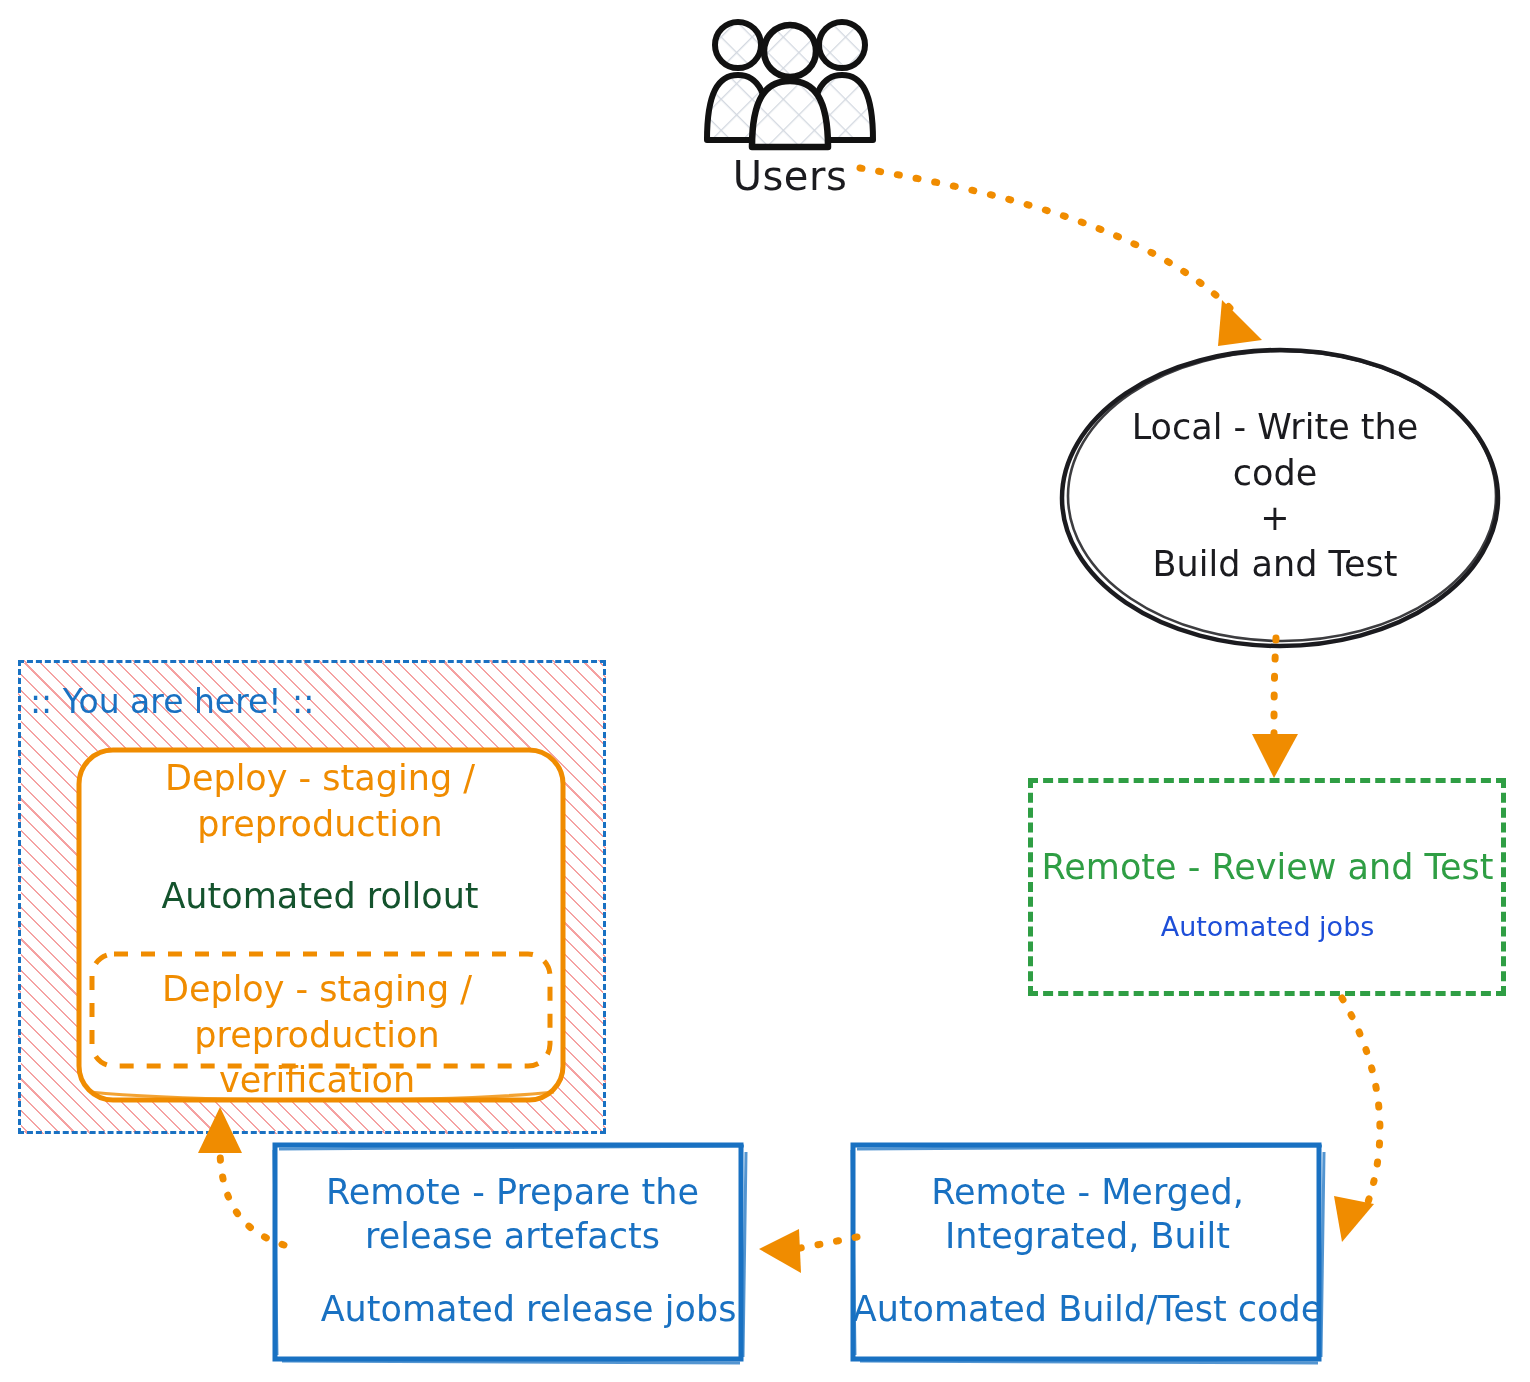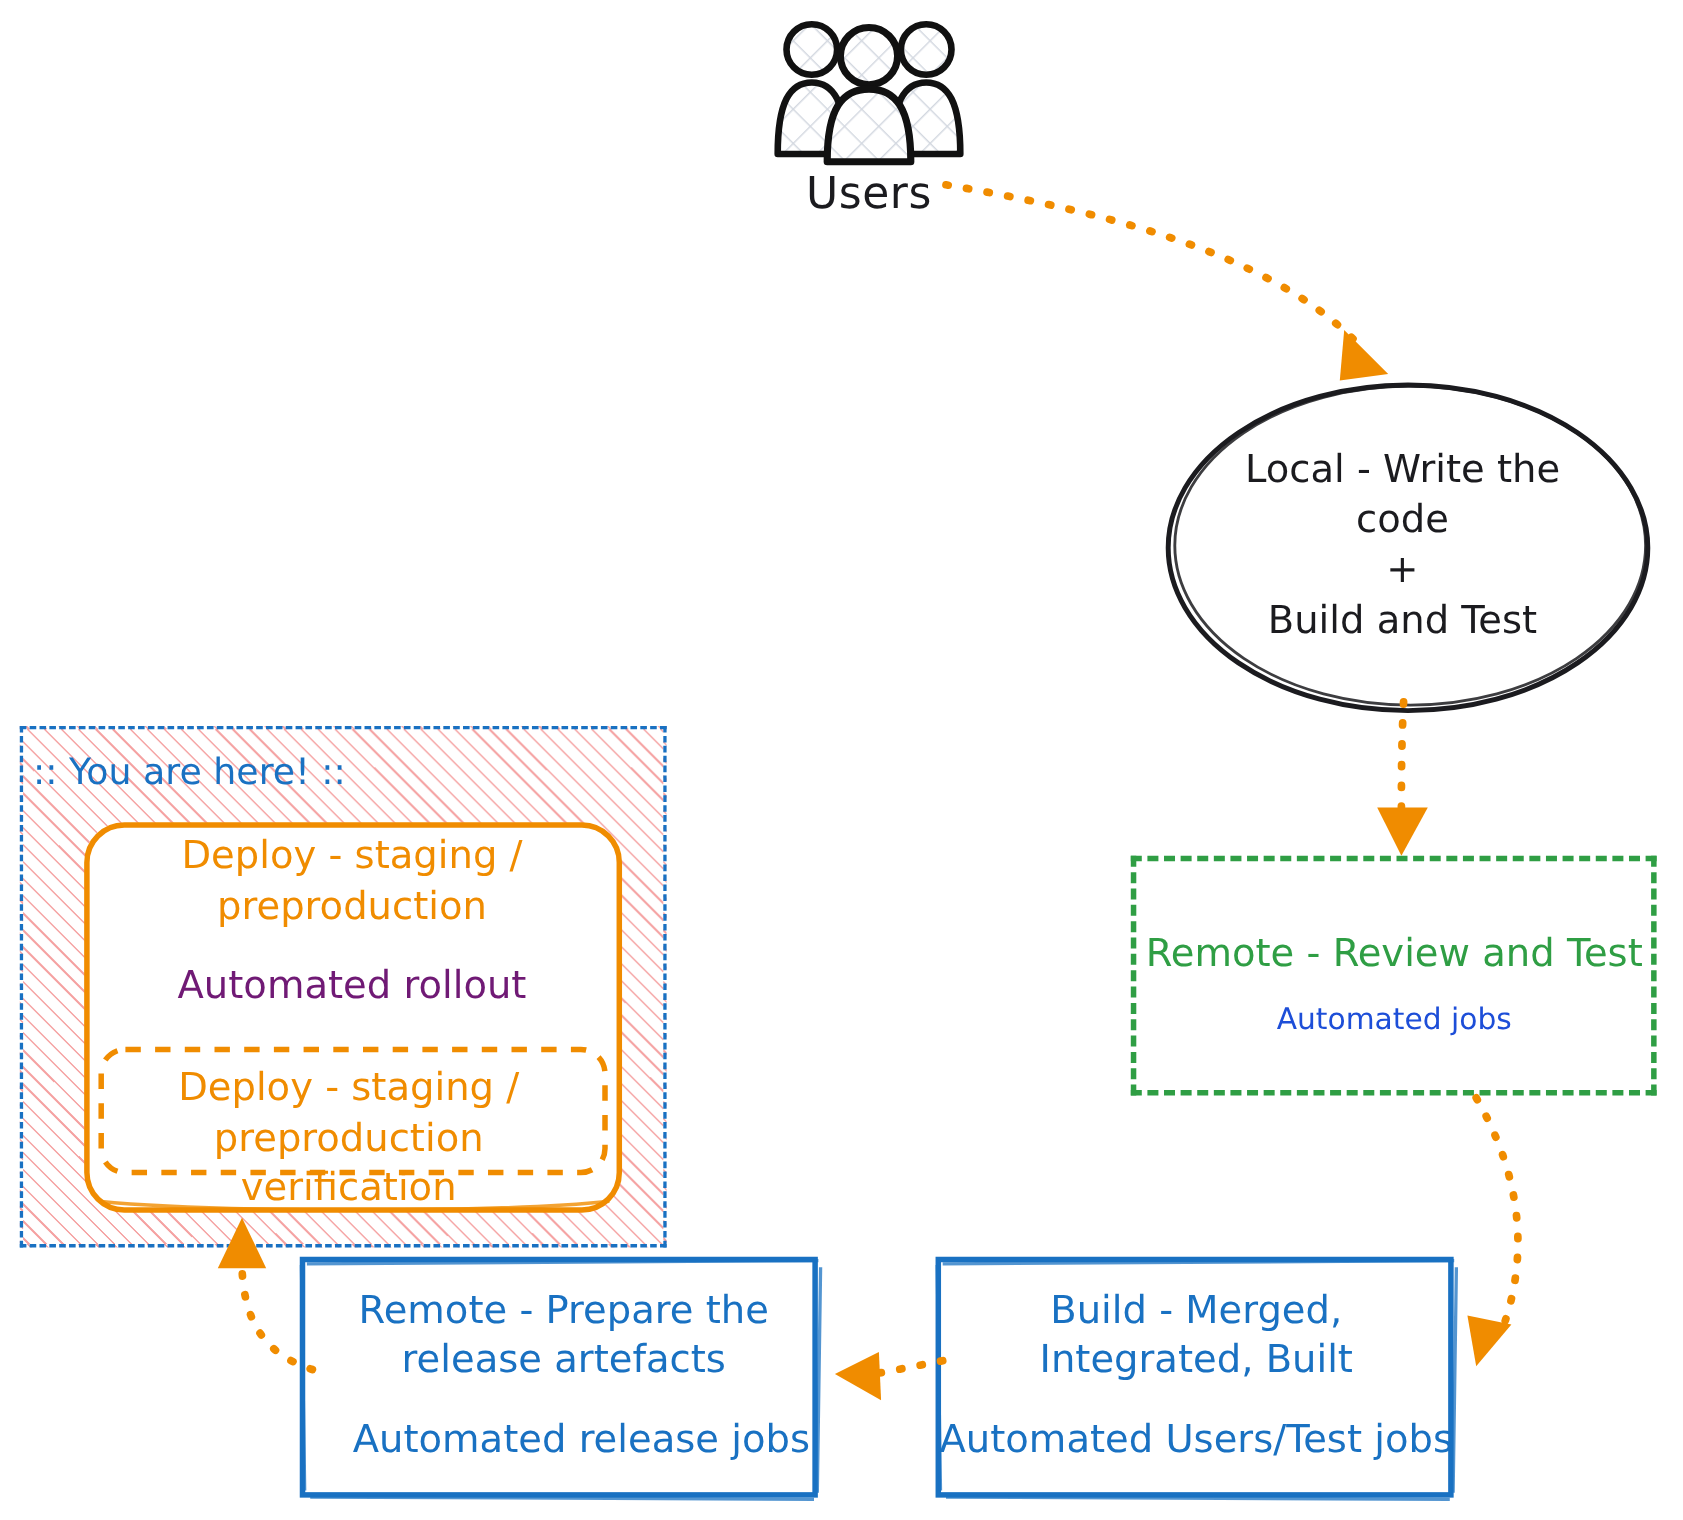--- a/index.html
+++ b/index.html
@@ -55,21 +55,21 @@
     left: 30px; top: 682px;
     font-size: 33px; color: #1971c2; text-align: right;
   }
 
   .orange-text-1 {
     left: 95px; top: 756px; width: 450px;
     font-size: 35px; color: #f08c00; line-height: 1.30;
   }
   .orange-text-2 {
     left: 95px; top: 875px; width: 450px;
-    font-size: 35px; color: #701a75;
+    font-size: 35px; color: #14532d;
   }
   .orange-text-3 {
     left: 92px; top: 967px; width: 450px;
     font-size: 35px; color: #f08c00; line-height: 1.30;
   }
 
   .blue-text-1 {
     left: 280px; top: 1170px; width: 465px;
     font-size: 35px; color: #1971c2; line-height: 1.26;
   }
@@ -167,23 +167,23 @@
     <path d="M92 8 C 128 70, 142 140, 118 212" fill="none" stroke="#f08c00" stroke-width="7" stroke-linecap="round" stroke-dasharray="2 17"></path>
     <path d="M124 214 L 92 252 L 84 206 Z" fill="#f08c00"></path>
   </svg>
 
   <div class="abs" style="left:848px; top:1140px; width:480px; height:228px;">
     <svg width="480" height="228" viewBox="0 0 480 228">
       <rect x="5" y="5" width="466" height="214" fill="#ffffff" stroke="#1971c2" stroke-width="5"></rect>
       <path d="M9 9 L 474 6 M476 12 L 473 217 M470 223 L 12 221 M7 215 L 4 10" fill="none" stroke="#1971c2" stroke-width="3" opacity="0.75"></path>
     </svg>
   </div>
-  <div class="abs txt blue-text-3">Build - Merged,
+  <div class="abs txt blue-text-3">Remote - Merged,
 Integrated, Built</div>
-  <div class="abs txt blue-text-4">Automated Users/Test jobs</div>
+  <div class="abs txt blue-text-4">Automated Build/Test code</div>
 
   <svg class="abs" style="left:745px; top:1215px; width:130px; height:80px; overflow:visible;">
     <path d="M112 22 C 92 26, 72 30, 50 34" fill="none" stroke="#f08c00" stroke-width="7" stroke-linecap="round" stroke-dasharray="2 17"></path>
     <path d="M54 14 L 56 58 L 14 34 Z" fill="#f08c00"></path>
   </svg>
 
   <div class="abs" style="left:270px; top:1140px; width:480px; height:228px;">
     <svg width="480" height="228" viewBox="0 0 480 228">
       <rect x="5" y="5" width="466" height="214" fill="#ffffff" stroke="#1971c2" stroke-width="5"></rect>
       <path d="M9 9 L 474 6 M476 12 L 473 217 M470 223 L 12 221 M7 215 L 4 10" fill="none" stroke="#1971c2" stroke-width="3" opacity="0.75"></path>

